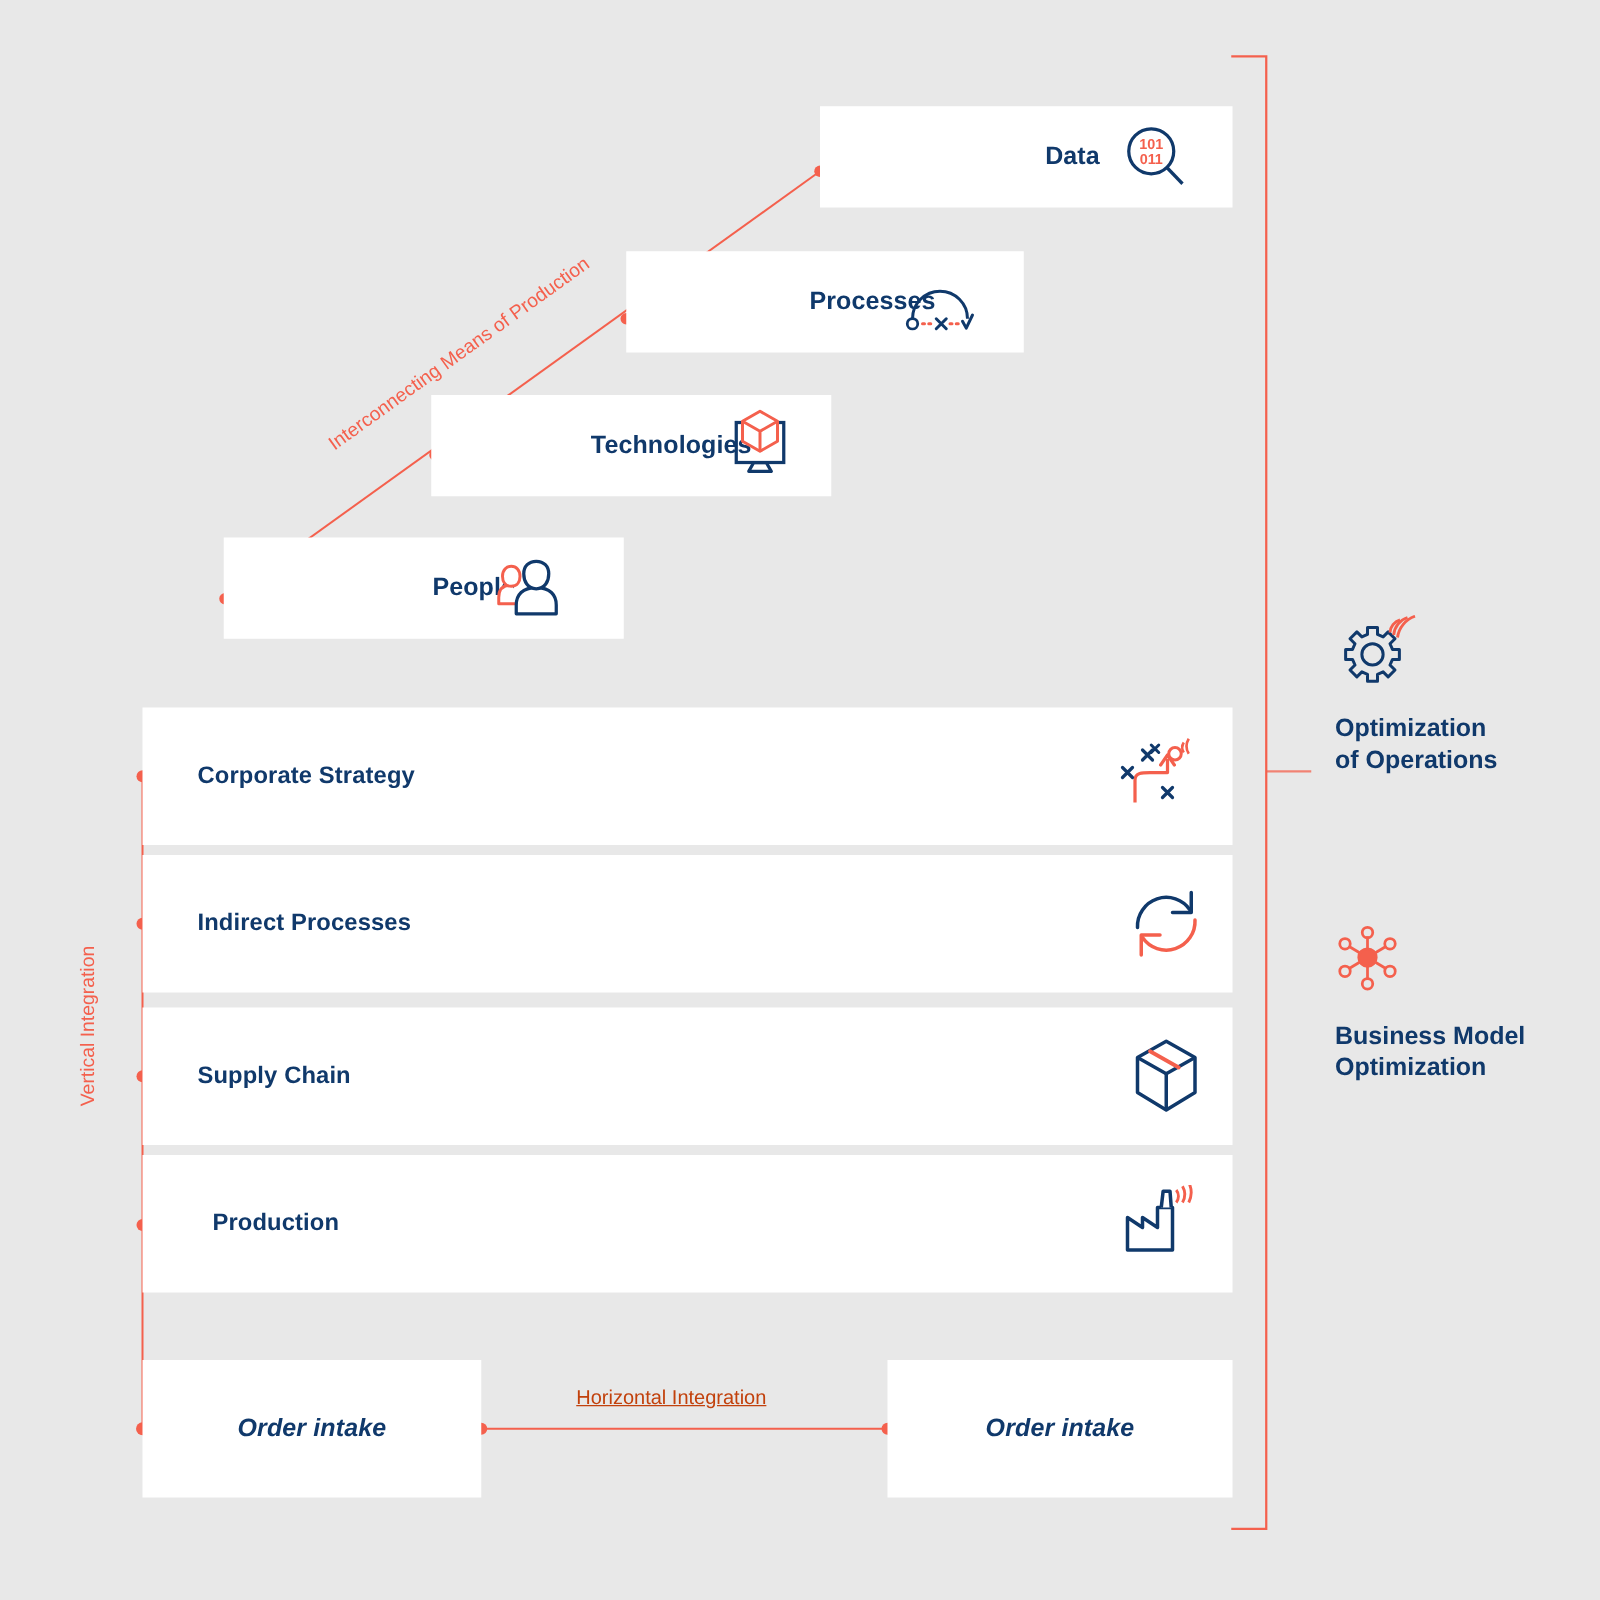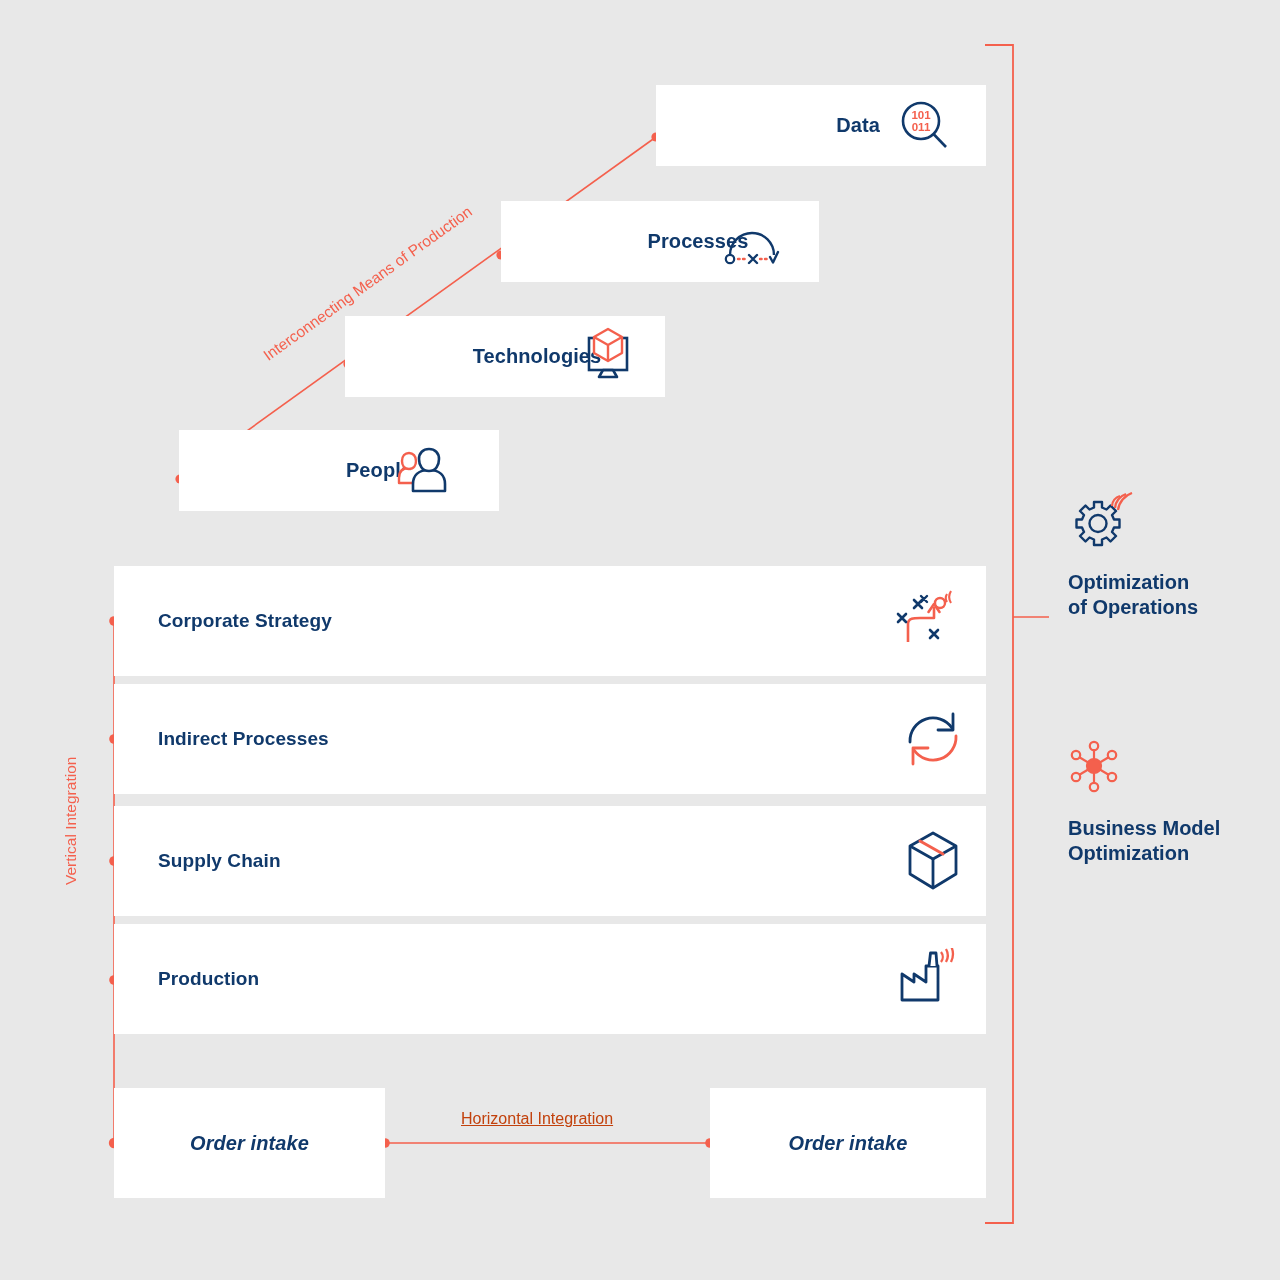--- a/index.html
+++ b/index.html
@@ -226,21 +226,21 @@
     <span class="icon-wrap">
       <svg class="card-icon" width="62" height="64" viewBox="0 0 62 64">
         <path d="M31 4 L54 17 L54 45 L31 59 L8 45 L8 17 Z" fill="#ffffff" stroke="#10396b" stroke-width="2.8" stroke-linejoin="round"></path>
         <path d="M8 17 L31 30 L54 17" fill="none" stroke="#10396b" stroke-width="2.8" stroke-linejoin="round"></path>
         <path d="M31 30 L31 59" fill="none" stroke="#10396b" stroke-width="2.8"></path>
         <line x1="18" y1="12" x2="41" y2="25" stroke="#f4604d" stroke-width="3" stroke-linecap="round"></line>
       </svg>
     </span>
   </div>
 
-  <div class="card row" style="top:924px;">
+  <div class="card row" style="top:924px;padding-left:12px;">
     <span class="card-label">Production</span>
     <span class="icon-wrap">
       <svg class="card-icon" width="68" height="62" viewBox="0 0 68 62">
         <path d="M6 52 L6 26 L18 34 L18 26 L30 34 L30 18 L42 18 L42 52 Z" fill="#ffffff" stroke="#10396b" stroke-width="2.8" stroke-linejoin="round"></path>
         <path d="M33 18 L34.5 5 L40 5 L41 18" fill="#ffffff" stroke="#10396b" stroke-width="2.8" stroke-linejoin="round"></path>
         <path d="M45 14 A8 8 0 0 0 45 4" fill="none" stroke="#f4604d" stroke-width="2.3"></path>
         <path d="M50 14 A13 13 0 0 0 50 1" fill="none" stroke="#f4604d" stroke-width="2.3"></path>
         <path d="M55 14 A18 18 0 0 0 55 -2" fill="none" stroke="#f4604d" stroke-width="2.3"></path>
       </svg>
     </span>

